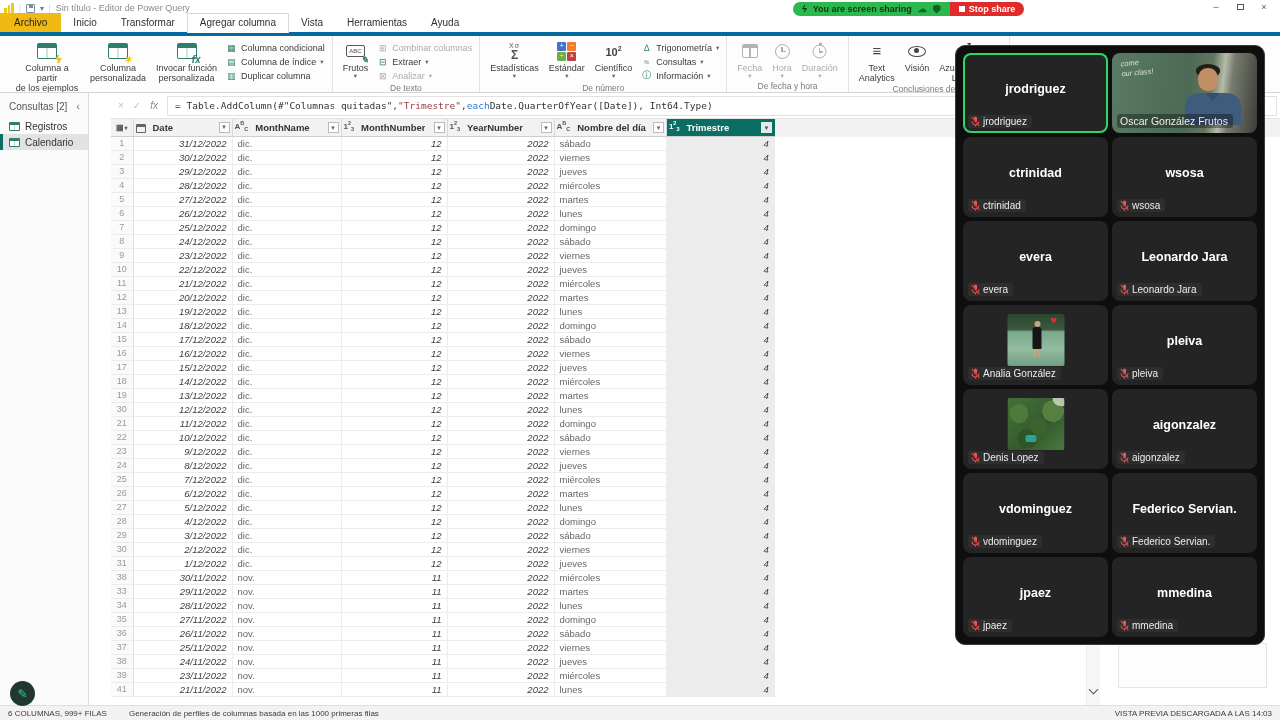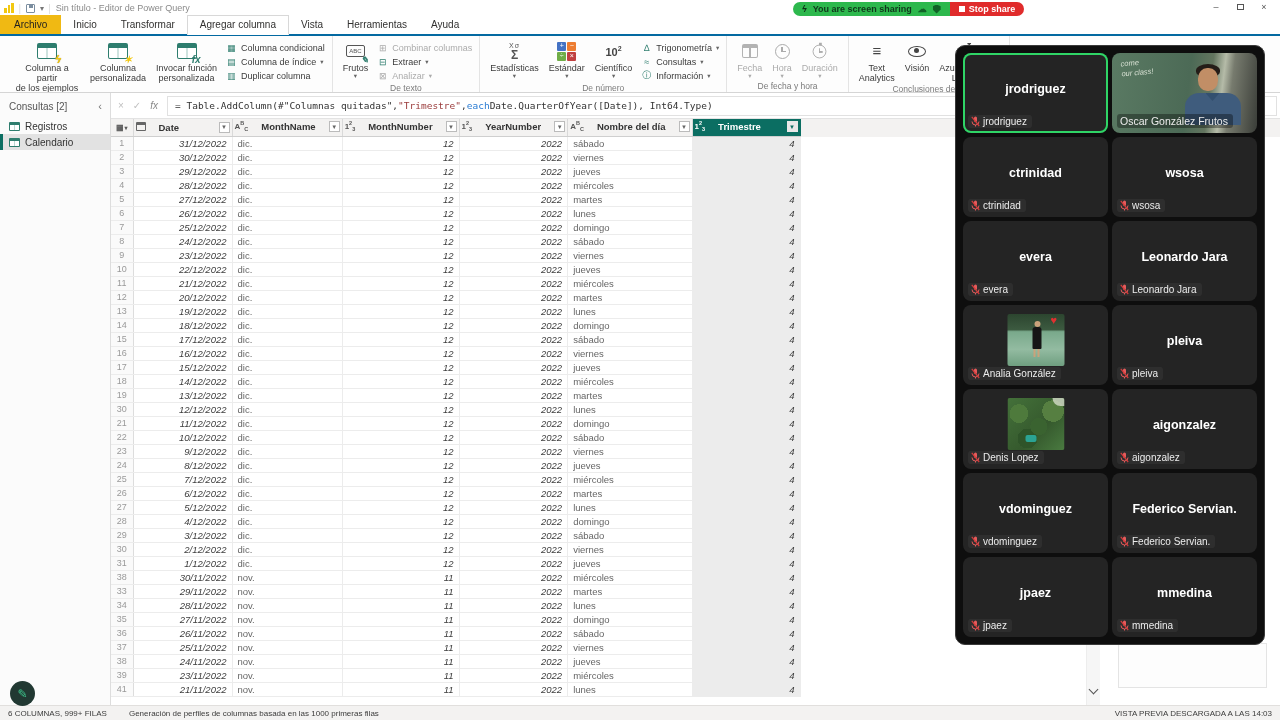--- a/index.html
+++ b/index.html
@@ -22,21 +22,21 @@
   
   .share-banner { position:absolute; left:793px; top:2px; height:14px; display:flex; z-index:50; border-radius:7px; overflow:hidden; font-size:9px; }
   .sb-main { background:#2db84d; display:flex; align-items:center; gap:6px; padding:0 9px; color:#10351b; font-weight:bold; }
   .sb-bolt { font-size:9px; color:#0d2e17; font-style:italic; }
   .sb-cloud { font-size:9px; color:#116227; }
   .sb-shield { width:8px; height:9px; background:#116227; clip-path:polygon(50% 0,100% 20%,100% 55%,50% 100%,0 55%,0 20%); display:inline-block; }
   .sb-stop { background:#e02b2b; color:#fff; display:flex; align-items:center; gap:4px; padding:0 9px; font-weight:bold; }
   .stop-square { width:6px; height:6px; background:#fff; display:inline-block; }
 
   
-  .tabstrip { position:absolute; top:16px; left:0; right:0; height:20px; background:#fff; border-bottom:2px solid #0369a1; display:flex; align-items:flex-end; font-size:10px; color:#323130; }
+  .tabstrip { position:absolute; top:16px; left:0; right:0; height:20px; background:#fff; border-bottom:4px solid #0369a1; display:flex; align-items:flex-end; font-size:10px; color:#323130; }
   .tab { padding:3px 12px 4px 12px; cursor:default; }
   .tab.file { background:#f0b913; color:#1f1f1f; padding:4px 14px; }
   .tab.active { background:#fff; border:1px solid #d8d8d8; border-bottom:1px solid #fff; margin-bottom:-1px; }
 
   
   .ribbon { position:absolute; top:36px; left:0; right:0; height:57px; background:#fdfdfd; border-bottom:1px solid #d5d5d5; display:flex; padding-left:4px; overflow:hidden; }
   .rgroup { display:flex; flex-direction:column; border-right:1px solid #e4e4e4; padding:1px 5px 0 5px; }
   .rgroup-content { display:flex; flex:1; align-items:flex-start; }
   .rgroup-label { text-align:center; font-size:8.5px; color:#7a7a7a; height:12px; line-height:12px; }
   .rbig { display:flex; flex-direction:column; align-items:center; font-size:9px; color:#3b3b3b; line-height:1.12; padding:2px 5px 0 5px; text-align:center; max-width:76px; }
@@ -78,32 +78,32 @@
 
   
   .formula { position:absolute; top:93px; left:111px; right:0; height:26px; background:#fff; display:flex; align-items:center; border-bottom:1px solid #e3e3e3; }
   .fbtns { display:flex; align-items:center; gap:9px; padding:0 9px 0 7px; color:#c0c0c0; font-size:10px; }
   .fx-lbl { font-style:italic; color:#8a8a8a; font-size:10px; }
   .finput { flex:1; height:20px; margin-right:3px; border:1px solid #e1e1e1; background:#fff; display:flex; align-items:center; padding:0 7px; font-family:"DejaVu Sans Mono",monospace; font-size:9.5px; color:#333; white-space:nowrap; overflow:hidden; }
   .seg-string { color:#9a3b3b; }
   .seg-keyword { color:#2b7cd3; }
 
   
-  .sidebar { position:absolute; top:93px; left:0; width:111px; bottom:15px; background:#fbfbfb; border-right:1px solid #ddd; }
+  .sidebar { position:absolute; top:93px; left:0; width:89px; bottom:15px; background:#fbfbfb; border-right:1px solid #ddd; }
   .sb-header { display:flex; justify-content:space-between; align-items:center; padding:7px 8px 6px 9px; font-size:10px; color:#555; }
   .collapse { color:#777; font-size:11px; }
   .sb-item { display:flex; align-items:center; gap:5px; height:16px; padding-left:6px; font-size:10px; color:#333; border-left:3px solid transparent; }
   .sb-item.selected { background:#e2e2e2; border-left-color:#0b6e62; }
   .mtbl { width:11px; height:9px; border:1px solid #2e7d6e; border-top:3px solid #2e7d6e; border-radius:1px; background:linear-gradient(90deg,transparent 45%,#bcd8d2 45% 55%,transparent 55%),#fff; flex:none; }
 
   
   .grid { position:absolute; top:119px; left:111px; right:0; bottom:15px; overflow:hidden; background:linear-gradient(#f3f2f1,#f3f2f1) 0 0/100% 18px no-repeat,#fff; }
   table { border-collapse:collapse; table-layout:fixed; }
   th { height:17px; background:#f3f2f1; border-right:1px solid #d9d9d9; border-bottom:1px solid #cfcfcf; font-weight:bold; font-size:9.5px; color:#333; padding:0 2px; }
-  .hwrap { display:flex; align-items:flex-start; gap:13px; }
+  .hwrap { display:flex; align-items:flex-end; gap:7px; }
   .tname { overflow:hidden; white-space:nowrap; }
   .fbox { margin-left:auto; width:11px; height:11px; border:1px solid #bbb; background:#fff; color:#666; font-size:6px; display:flex; align-items:center; justify-content:center; flex:none; }
   th.sel { background:#0b6e62; color:#fff; border-right-color:#0b6e62; }
   th.sel .fbox { background:#e8e8e8; border-color:#e8e8e8; color:#0b6e62; }
   .ticon { font-size:8px; color:#555; flex:none; line-height:1; }
   .ticon sup { font-size:5.5px; } .ticon sub { font-size:5.5px; }
   th.sel .ticon { color:#fff; }
   .tdate { width:10px; height:9px; border:1px solid #666; border-top:3px solid #666; border-radius:1px; flex:none; }
   th.corner { padding:0; }
   .corner-ic { display:flex; align-items:center; justify-content:center; gap:1px; color:#5a5a5a; font-size:8px; }

